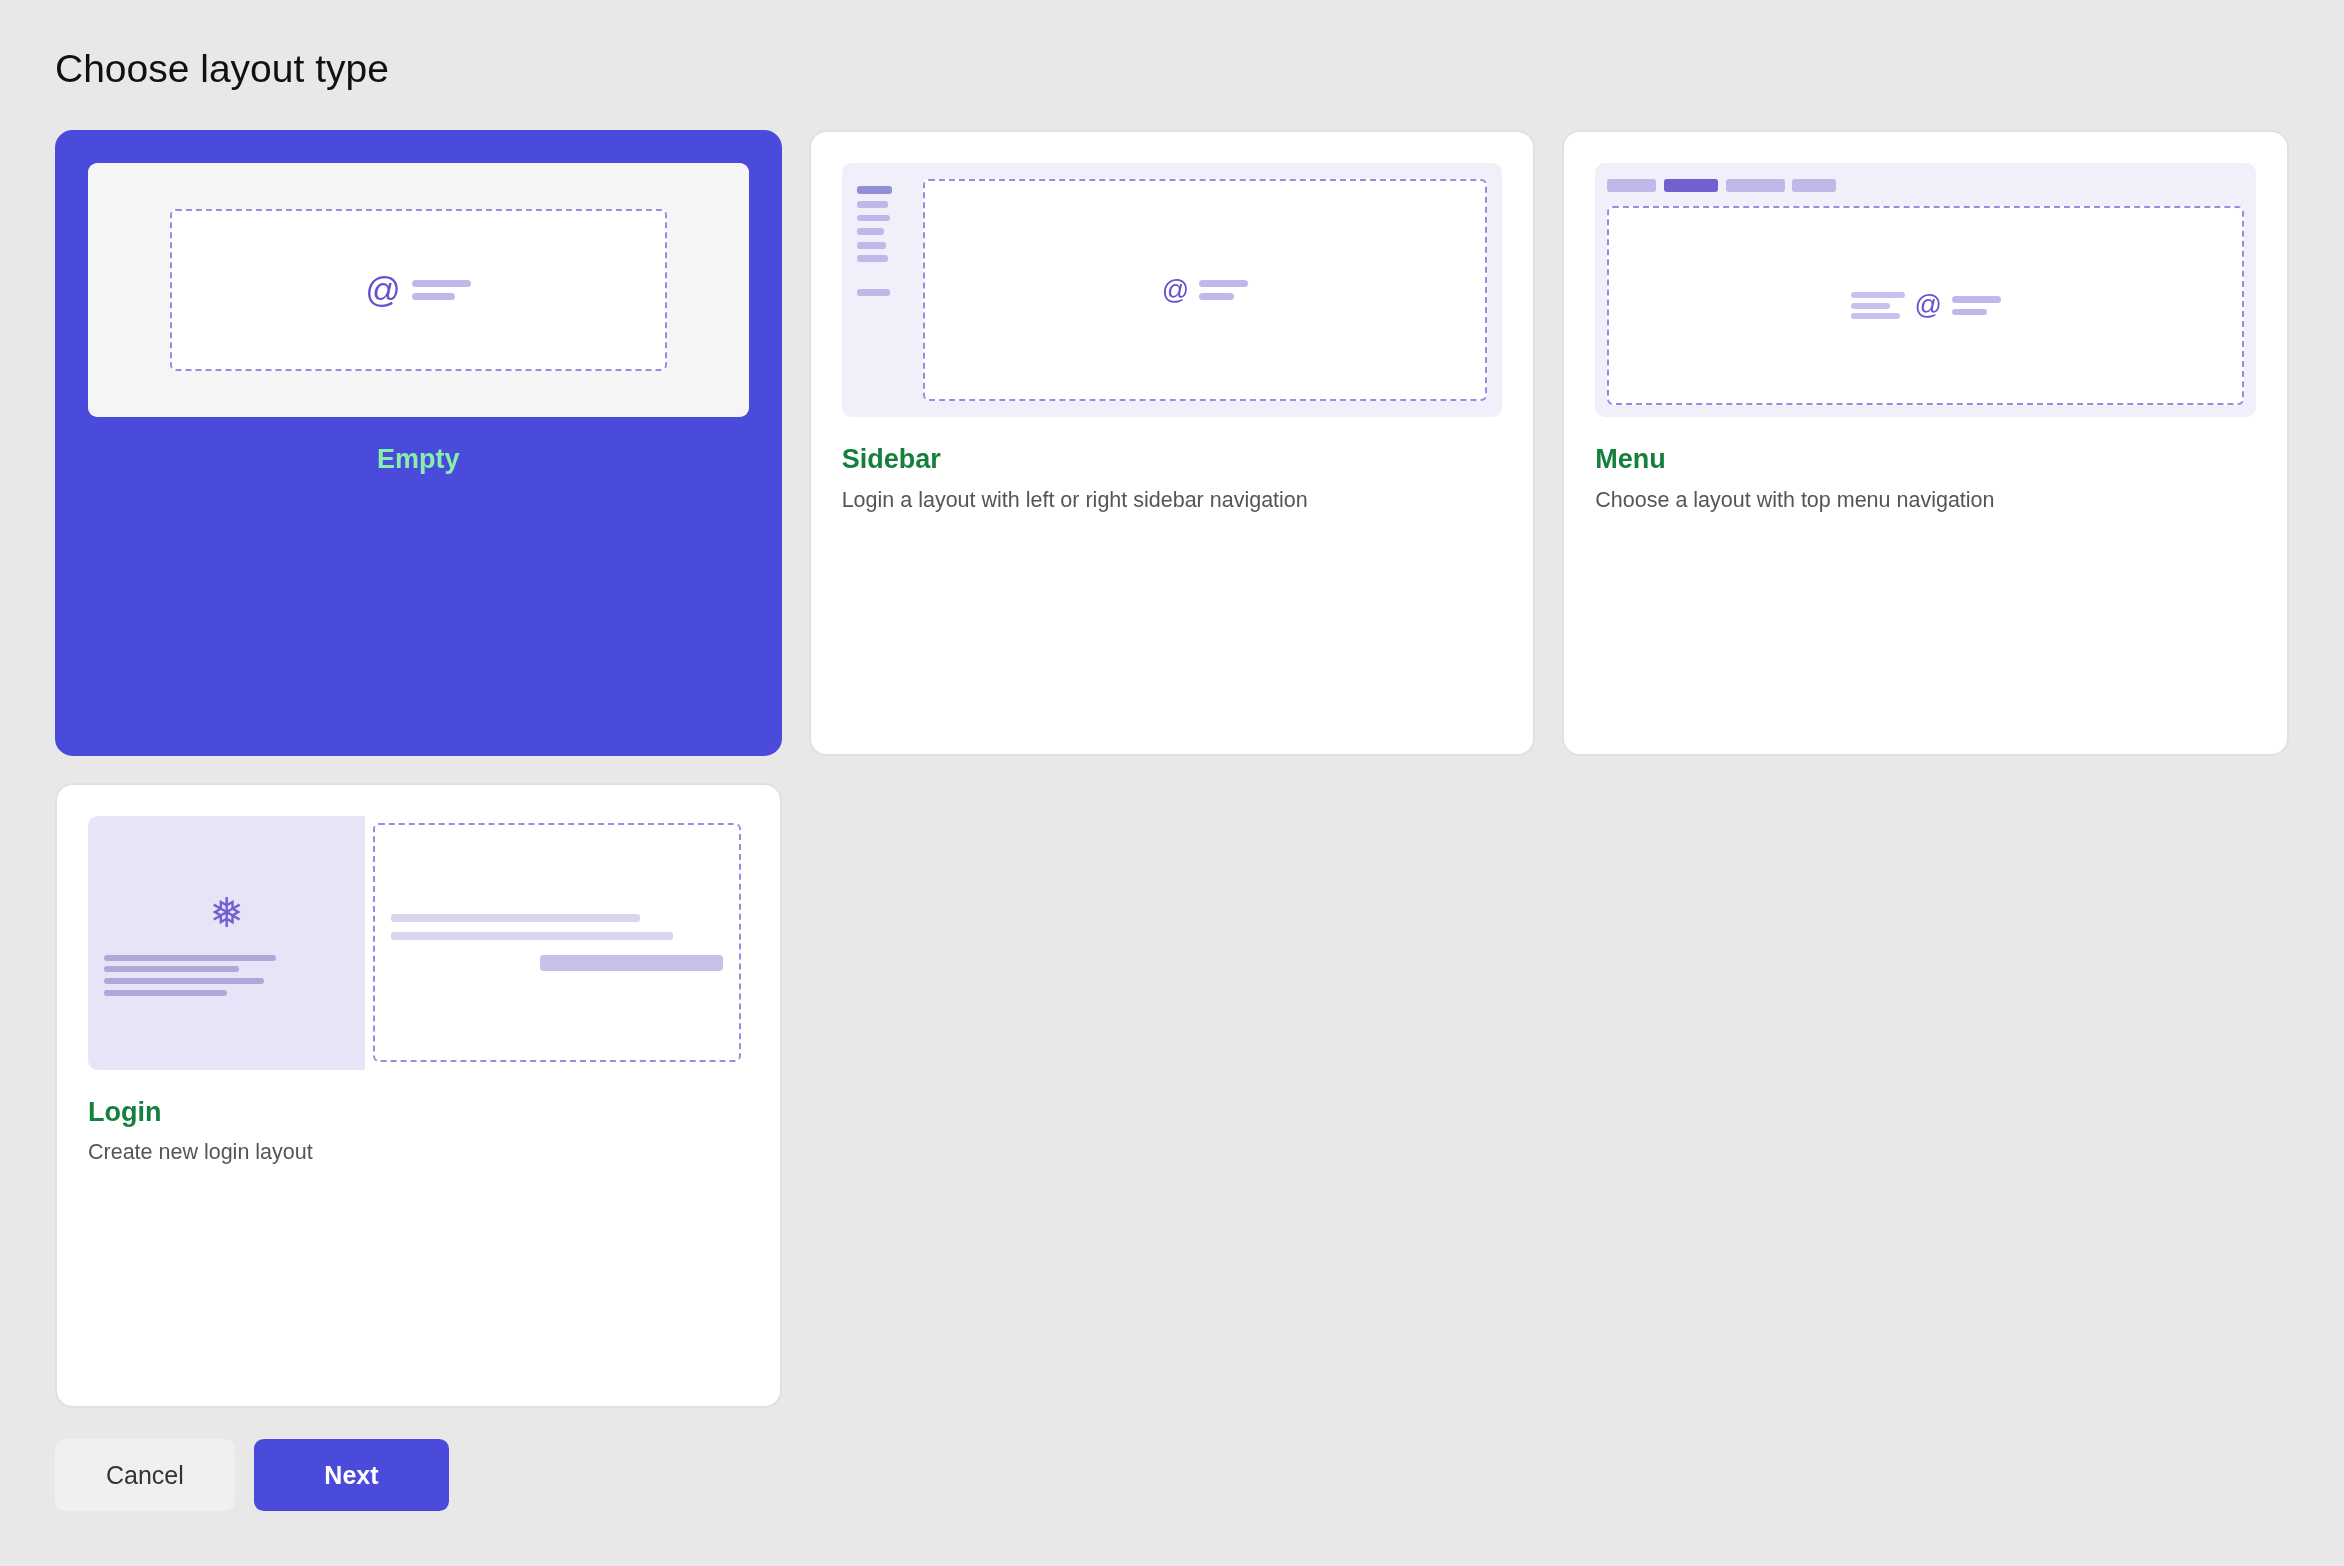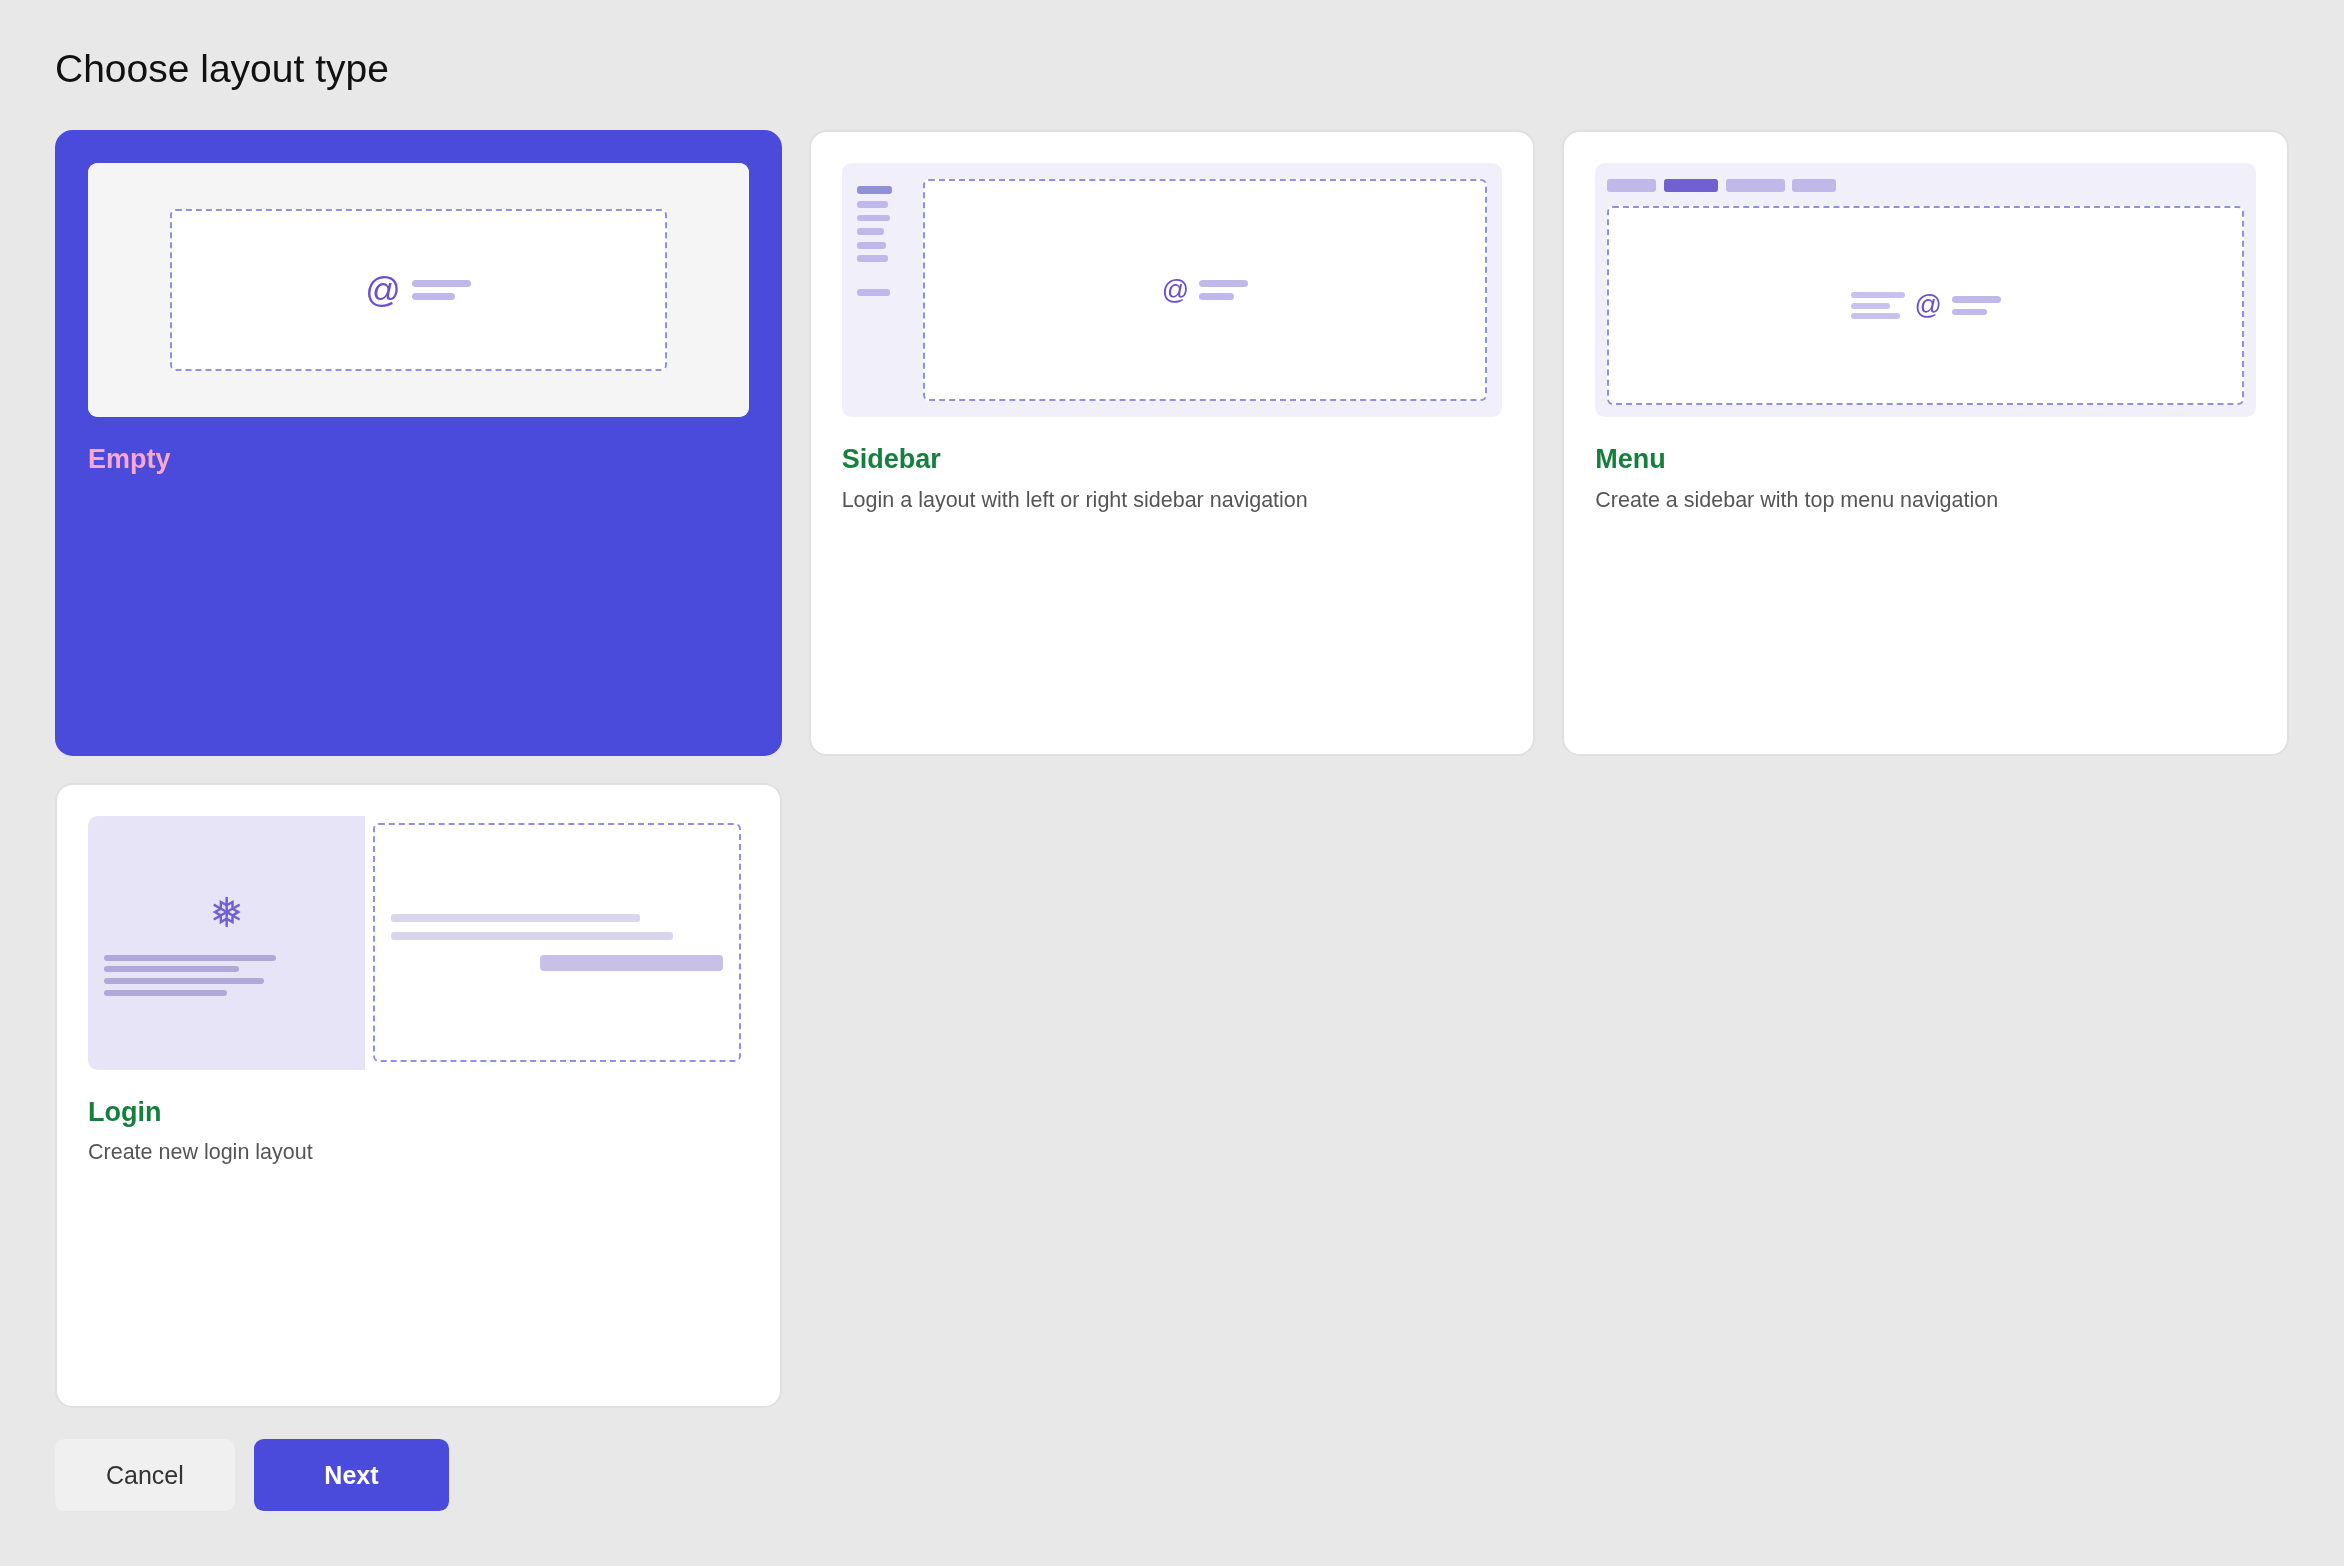--- a/index.html
+++ b/index.html
@@ -63,21 +63,22 @@
     }
 
     .card-title {
       font-size: 27px;
       font-weight: 700;
       color: #15803d;
       margin-bottom: 9.8px;
     }
 
     .card.selected .card-title {
-      color: #f9a8d4;
+      color: #86efac;
+      text-align: center;
     }
 
     .card-desc {
       font-size: 21.5px;
       color: #555;
       line-height: 1.4;
     }
 
     .card.selected .card-desc {
       color: rgba(255,255,255,0.85);
@@ -388,21 +389,21 @@
           </div>
           <span style="font-size:27px;color:#6a4fcf;">@</span>
           <div class="icon-lines">
             <div class="icon-line" style="width:49px;"></div>
             <div class="icon-line" style="width:35px;"></div>
           </div>
         </div>
       </div>
     </div>
     <div class="card-title">Menu</div>
-    <div class="card-desc">Create a sidebar with top menu navigation</div>
+    <div class="card-desc">Choose a layout with top menu navigation</div>
   </div>
 
   <div class="card card-login">
     <div class="card-preview">
       <div class="login-preview">
         <div class="login-left-panel">
           <span class="fingerprint-icon">❅</span>
           <div class="login-menu-lines">
             <div class="login-menu-line" style="width:70%;"></div>
             <div class="login-menu-line" style="width:55%;"></div>

